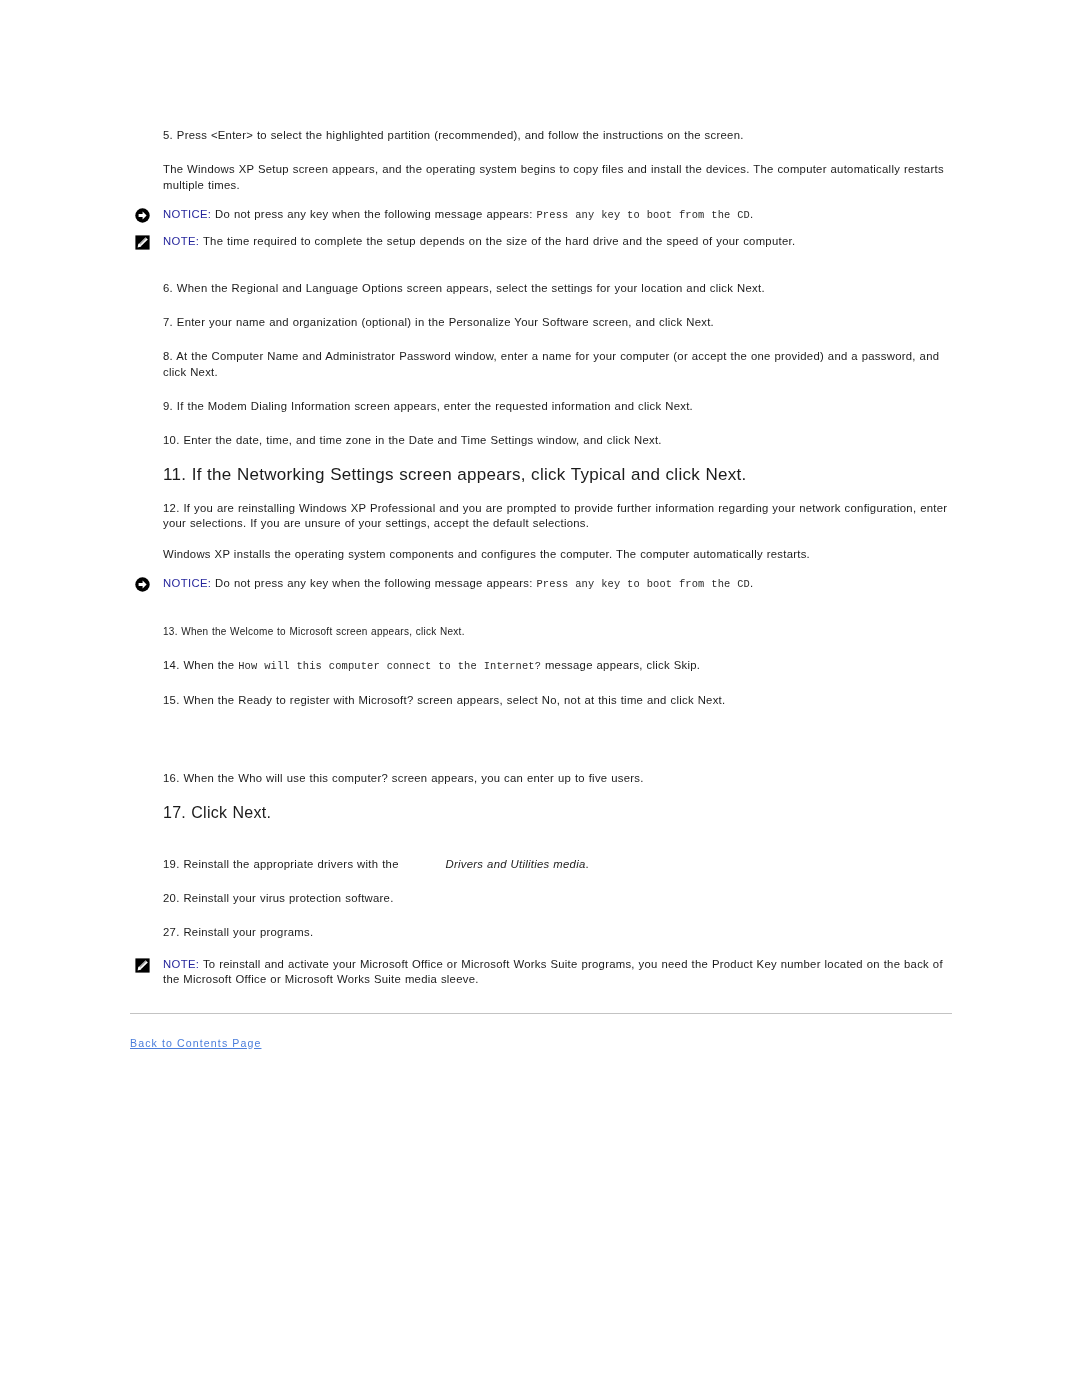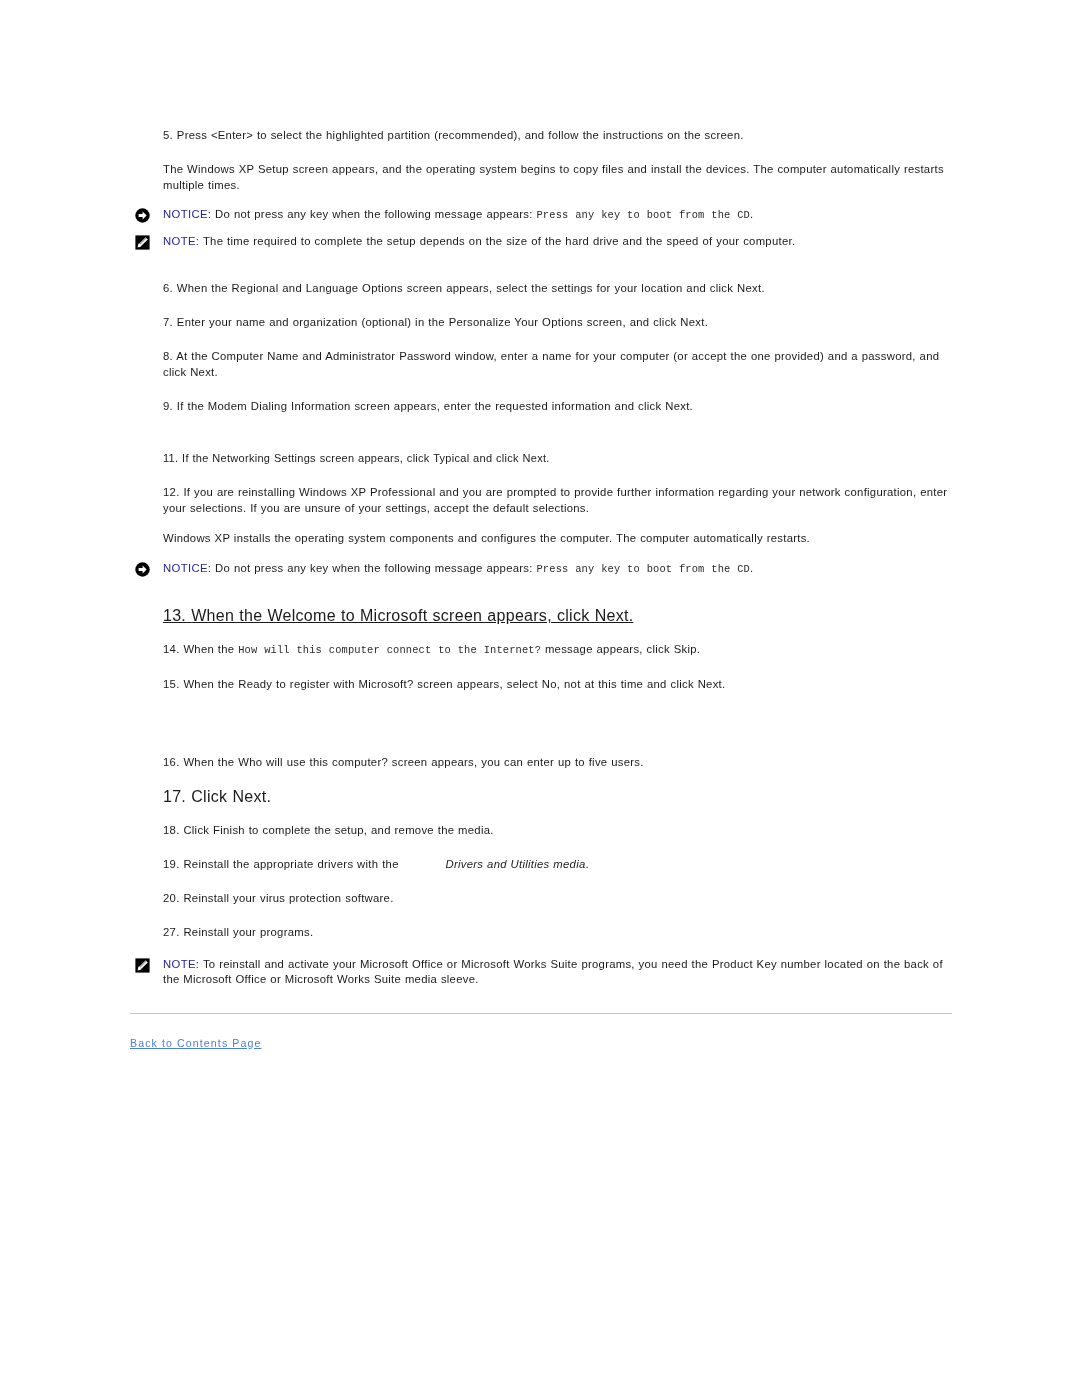--- a/index.html
+++ b/index.html
@@ -136,43 +136,47 @@
   
   <div class="step" style="position:relative;padding-left:33px;font-size:11.3px;line-height:15.5px;letter-spacing:.28px;word-spacing:.4px;color:#1b1b1b;">
     <span class="num">6.</span>
     <span class="txt">When the Regional and Language Options screen appears, select the settings for your location and click Next.</span>
   </div>
   <div class="gap-step"></div>
 
   
   <div class="step" style="position:relative;padding-left:33px;font-size:11.3px;line-height:15.5px;letter-spacing:.28px;word-spacing:.4px;color:#1b1b1b;">
     <span class="num">7.</span>
-    <span class="txt">Enter your name and organization (optional) in the Personalize Your Options screen, and click Next.</span>
+    <span class="txt">Enter your name and organization (optional) in the Personalize Your Software screen, and click Next.</span>
   </div>
   <div class="gap-step"></div>
 
   
   <div class="step" style="position:relative;padding-left:33px;font-size:11.3px;line-height:15.5px;letter-spacing:.28px;word-spacing:.4px;color:#1b1b1b;">
     <span class="num">8.</span>
     <span class="txt">At the Computer Name and Administrator Password window, enter a name for your computer (or accept the one provided) and a password, and click Next.</span>
   </div>
   <div class="gap-step"></div>
 
   
   <div class="step" style="position:relative;padding-left:33px;font-size:11.3px;line-height:15.5px;letter-spacing:.28px;word-spacing:.4px;color:#1b1b1b;">
     <span class="num">9.</span>
     <span class="txt">If the Modem Dialing Information screen appears, enter the requested information and click Next.</span>
   </div>
   <div class="gap-step"></div>
 
   
-  <div class="gap-step"></div>
-
-  
-  <div class="step" style="position:relative;padding-left:33px;font-size:11px;line-height:15.5px;letter-spacing:.28px;word-spacing:.4px;color:#1b1b1b;">
+  <div class="step" style="position:relative;padding-left:33px;font-size:11.3px;line-height:15.5px;letter-spacing:.28px;word-spacing:.4px;color:#1b1b1b;">
+    <span class="num">10.</span>
+    <span class="txt">Enter the date, time, and time zone in the Date and Time Settings window, and click Next.</span>
+  </div>
+  <div class="gap-step"></div>
+
+  
+  <div class="step" style="position:relative;padding-left:33px;font-size:17px;line-height:15.5px;letter-spacing:.28px;word-spacing:.4px;color:#1b1b1b;">
     <span class="num">11.</span>
     <span class="txt">If the Networking Settings screen appears, click Typical and click Next.</span>
   </div>
   <div class="gap-step"></div>
 
   
   <div class="step" style="position:relative;padding-left:33px;font-size:11.3px;line-height:15.5px;letter-spacing:.28px;word-spacing:.4px;color:#1b1b1b;">
     <span class="num">12.</span>
     <span class="txt">If you are reinstalling Windows XP Professional and you are prompted to provide further information regarding your network configuration, enter your selections. If you are unsure of your settings, accept the default selections.</span>
   </div>
@@ -190,21 +194,21 @@
         <circle cx="7.5" cy="7.5" r="7.2" fill="#000000"></circle>
         <path d="M3.6 5.9 h4.0 v-2.3 l4.0 3.9 -4.0 3.9 v-2.3 h-4.0 z" fill="#ffffff"></path>
       </svg>
     </span>
     <span class="clabel">NOTICE:</span><span> Do not press any key when the following message appears: </span><span class="code">Press any key to boot from the CD</span><span>.</span>
   </div>
 
   <div style="height:31px"></div>
 
   
-  <div class="step" style="position:relative;padding-left:33px;font-size:16px;line-height:15.5px;letter-spacing:.28px;word-spacing:.4px;color:#1b1b1b;text-decoration:underline;">
+  <div class="step" style="position:relative;padding-left:33px;font-size:10px;line-height:15.5px;letter-spacing:.28px;word-spacing:.4px;color:#1b1b1b;">
     <span class="num">13.</span>
     <span class="txt">When the Welcome to Microsoft screen appears, click Next.</span>
   </div>
   <div class="gap-step"></div>
 
   
   <div class="step" style="position:relative;padding-left:33px;font-size:11.3px;line-height:15.5px;letter-spacing:.28px;word-spacing:.4px;color:#1b1b1b;">
     <span class="num">14.</span>
     <span class="txt"><span>When the </span><span class="code">How will this computer connect to the Internet?</span><span> message appears, click Skip.</span></span>
   </div>
@@ -225,24 +229,20 @@
   <div class="gap-step"></div>
 
   
   <div class="step" style="position:relative;padding-left:33px;font-size:16px;line-height:15.5px;letter-spacing:.28px;word-spacing:.4px;color:#1b1b1b;">
     <span class="num">17.</span>
     <span class="txt">Click Next.</span>
   </div>
   <div class="gap-step"></div>
 
   
-  <div class="step" style="position:relative;padding-left:33px;font-size:11.3px;line-height:15.5px;letter-spacing:.28px;word-spacing:.4px;color:#1b1b1b;">
-    <span class="num">18.</span>
-    <span class="txt">Click Finish to complete the setup, and remove the media.</span>
-  </div>
   <div class="gap-step"></div>
 
   
   <div class="step" style="position:relative;padding-left:33px;font-size:11.3px;line-height:15.5px;letter-spacing:.28px;word-spacing:.4px;color:#1b1b1b;">
     <span class="num">19.</span>
     <span class="txt"><span>Reinstall the appropriate drivers with the </span><span class="ital">Drivers and Utilities media</span><span>.</span></span>
   </div>
   <div class="gap-step"></div>
 
   

